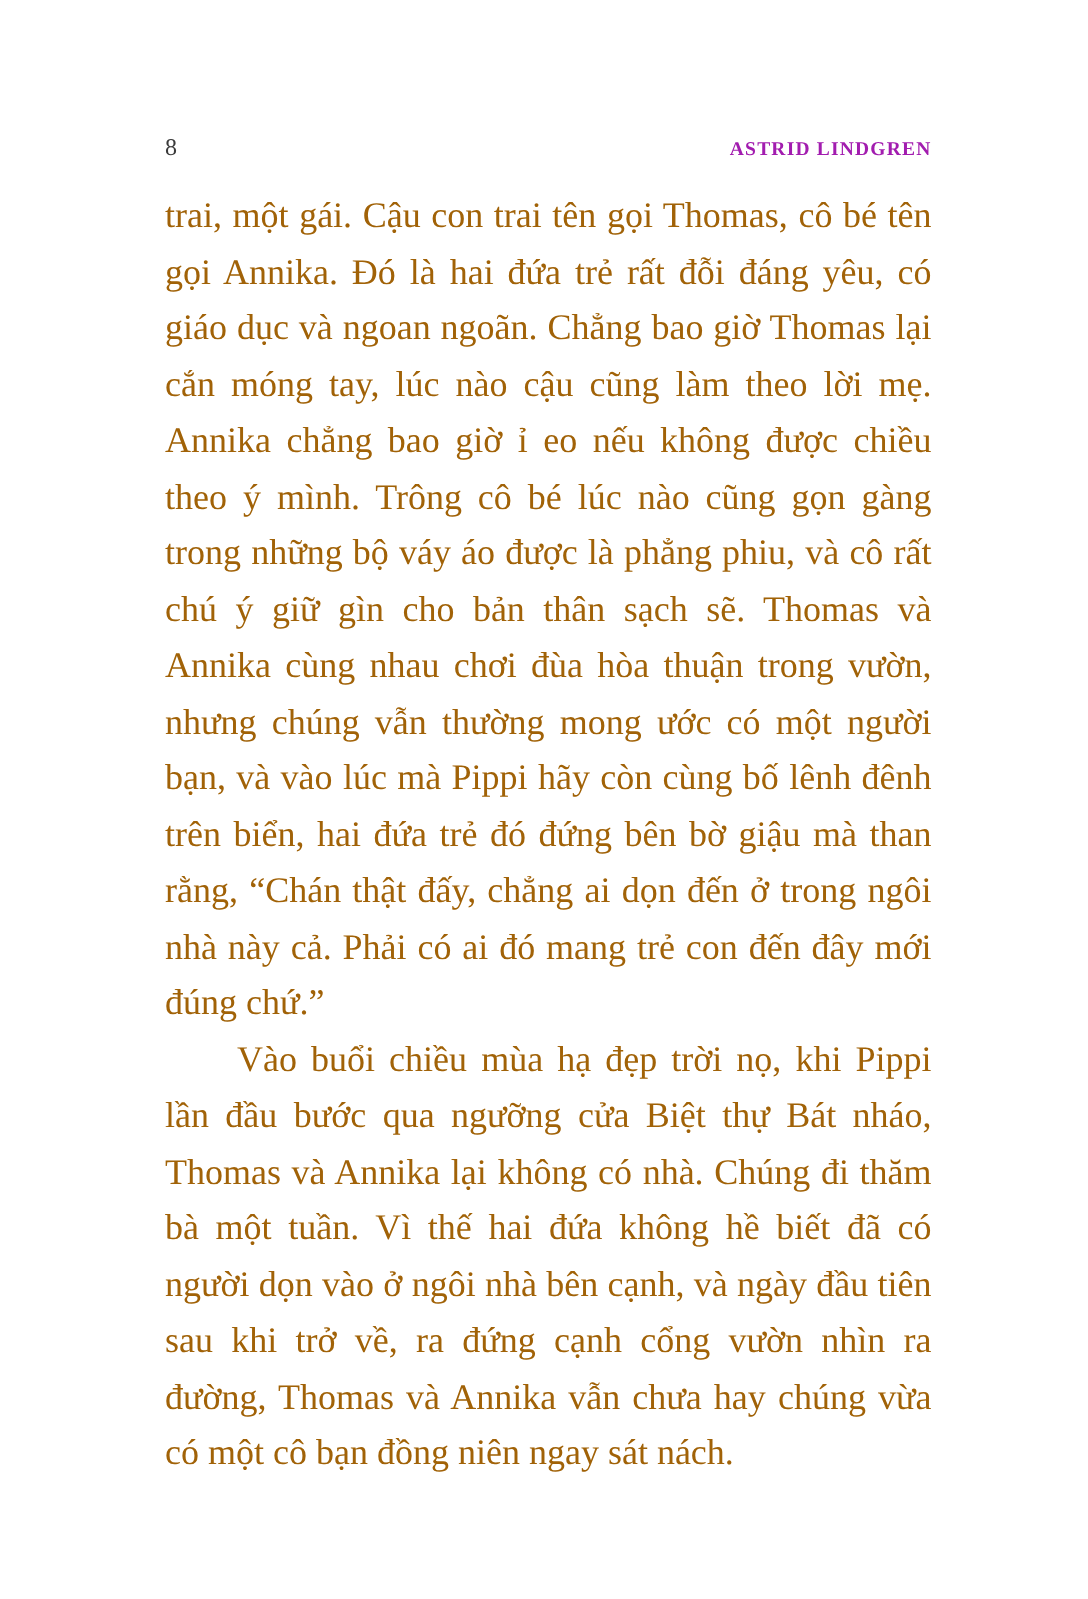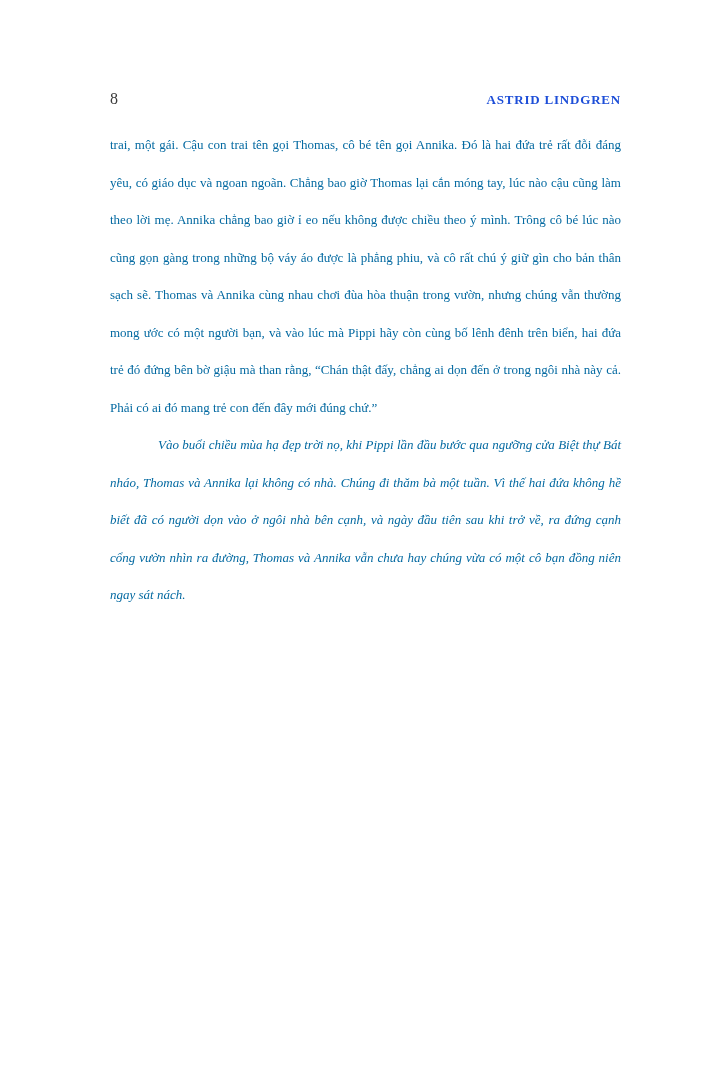--- a/index.html
+++ b/index.html
@@ -25,35 +25,34 @@
     margin-bottom: 18px;
   }
   .page-number {
     font-size: 16px;
     color: #3a3a3a;
   }
   .running-title {
     font-size: 13px;
     font-weight: bold;
     letter-spacing: 0.8px;
-    color: #1d4ed8;
+    color: #a21caf;
     text-transform: uppercase;
     text-align: center;
   }
   .body-text p {
     margin: 0;
-    font-size: 13px;
+    font-size: 24px;
     line-height: 37.5px;
     text-align: justify;
     text-justify: inter-word;
-    color: #0369a1;
+    color: #a16207;
   }
   .body-text p.indent {
     text-indent: 48px;
-    font-style: italic;
   }
 </style>
 </head>
 <body>
 
 <div class="page">
 
   <div class="running-head">
     <span class="page-number">8</span>
     <span class="running-title">ASTRID LINDGREN</span>

